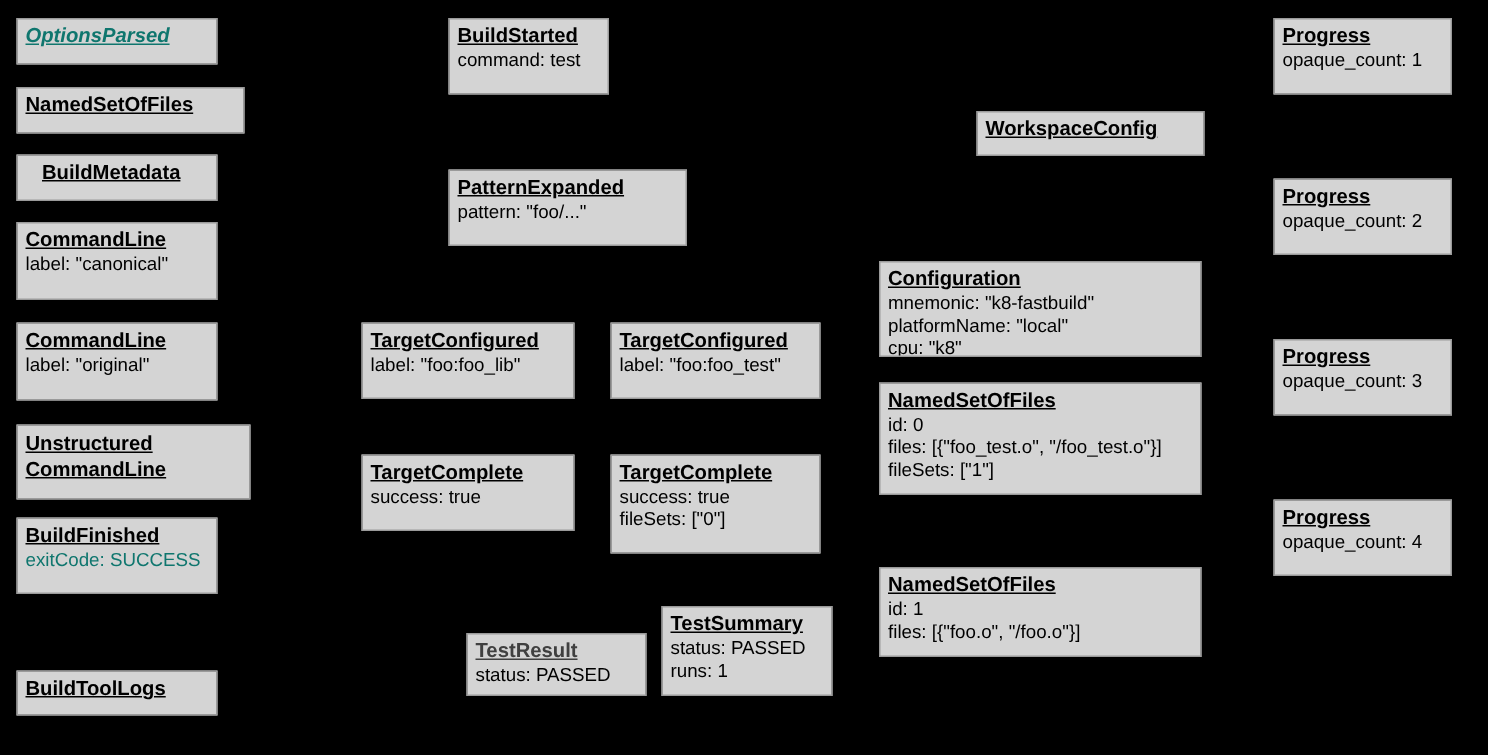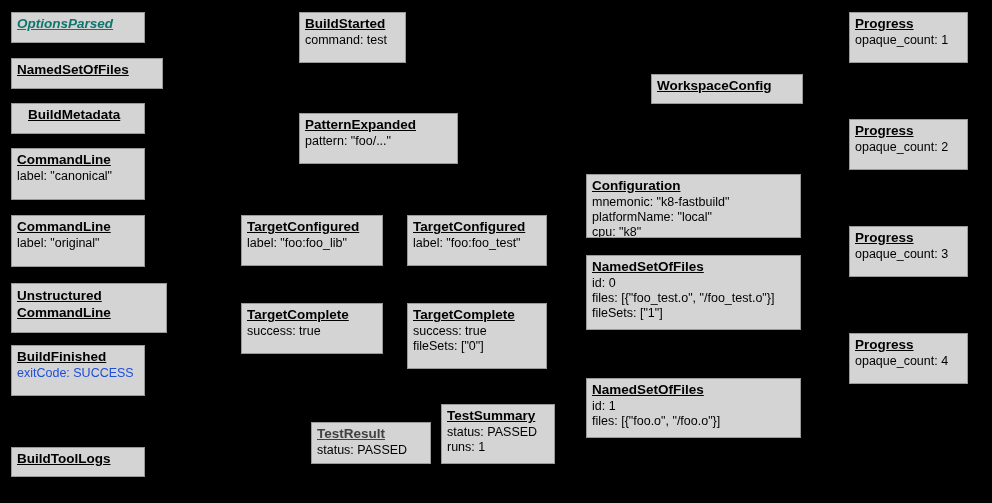--- a/index.html
+++ b/index.html
@@ -78,21 +78,21 @@
       <div class="node-fields">
         <div class="node-field" style="color: rgb(0, 0, 0);">label: "original"</div>
       </div>
     </div>
     <div class="node" style="left: 11px; top: 283px; width: 156px; height: 50px; background: rgb(212, 212, 212); border-color: rgb(154, 154, 154);">
       <div class="node-title two-line" style="color: rgb(0, 0, 0);">Unstructured CommandLine</div>
     </div>
     <div class="node" style="left: 11px; top: 345px; width: 134px; height: 51px; background: rgb(212, 212, 212); border-color: rgb(154, 154, 154);">
       <div class="node-title" style="color: rgb(0, 0, 0);">BuildFinished</div>
       <div class="node-fields">
-        <div class="node-field" style="color: #1d4ed8;">exitCode: SUCCESS</div>
+        <div class="node-field" style="color: #0f766e;">exitCode: SUCCESS</div>
       </div>
     </div>
     <div class="node" style="left: 11px; top: 447px; width: 134px; height: 30px; background: rgb(212, 212, 212); border-color: rgb(154, 154, 154);">
       <div class="node-title" style="color: rgb(0, 0, 0);">BuildToolLogs</div>
     </div>
     <div class="node" style="left: 299px; top: 12px; width: 107px; height: 51px; background: rgb(212, 212, 212); border-color: rgb(154, 154, 154);">
       <div class="node-title" style="color: rgb(0, 0, 0);">BuildStarted</div>
       <div class="node-fields">
         <div class="node-field" style="color: rgb(0, 0, 0);">command: test</div>
       </div>

